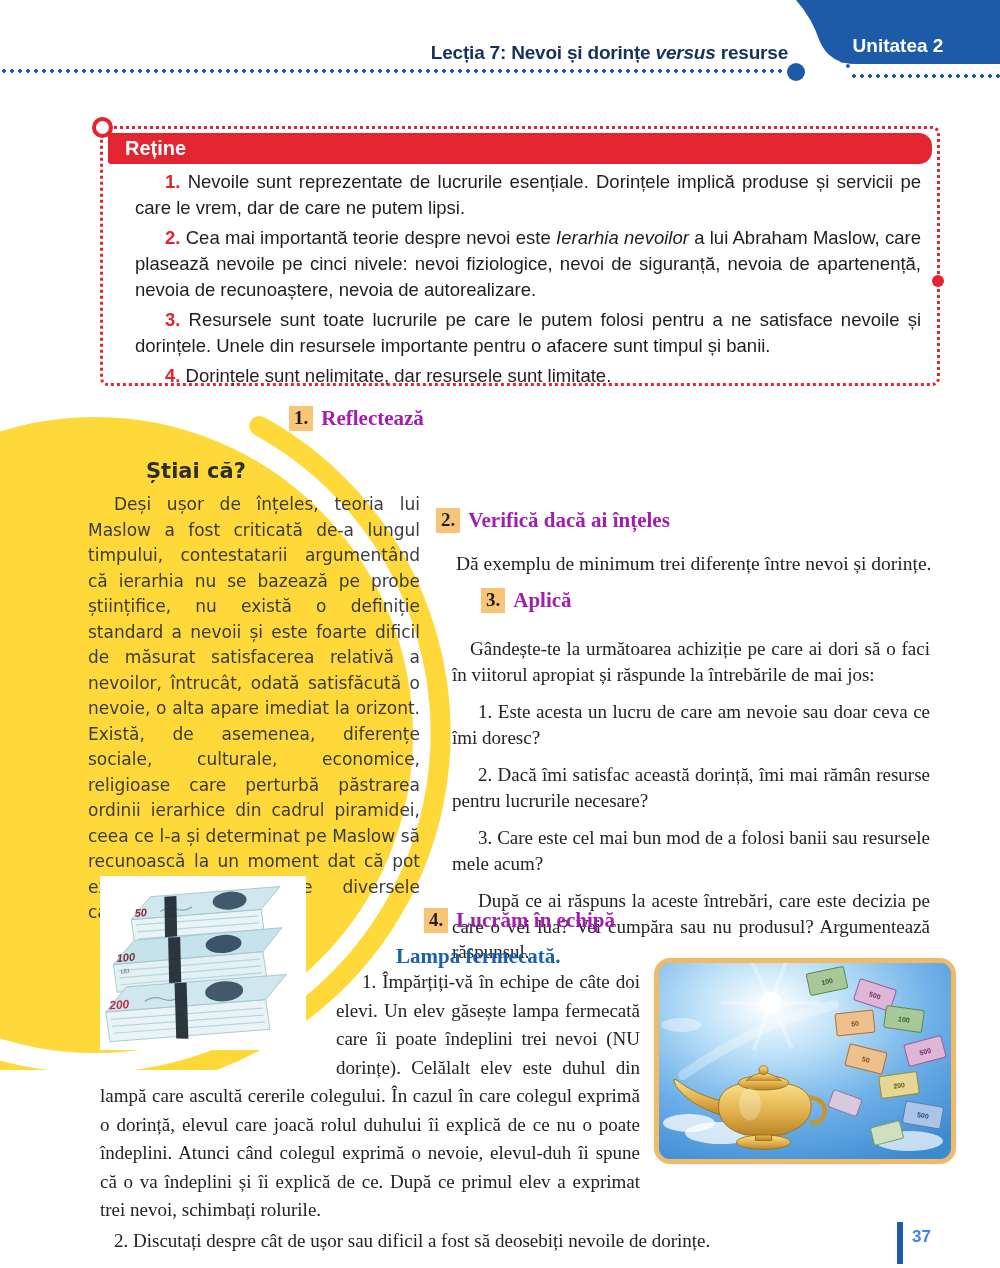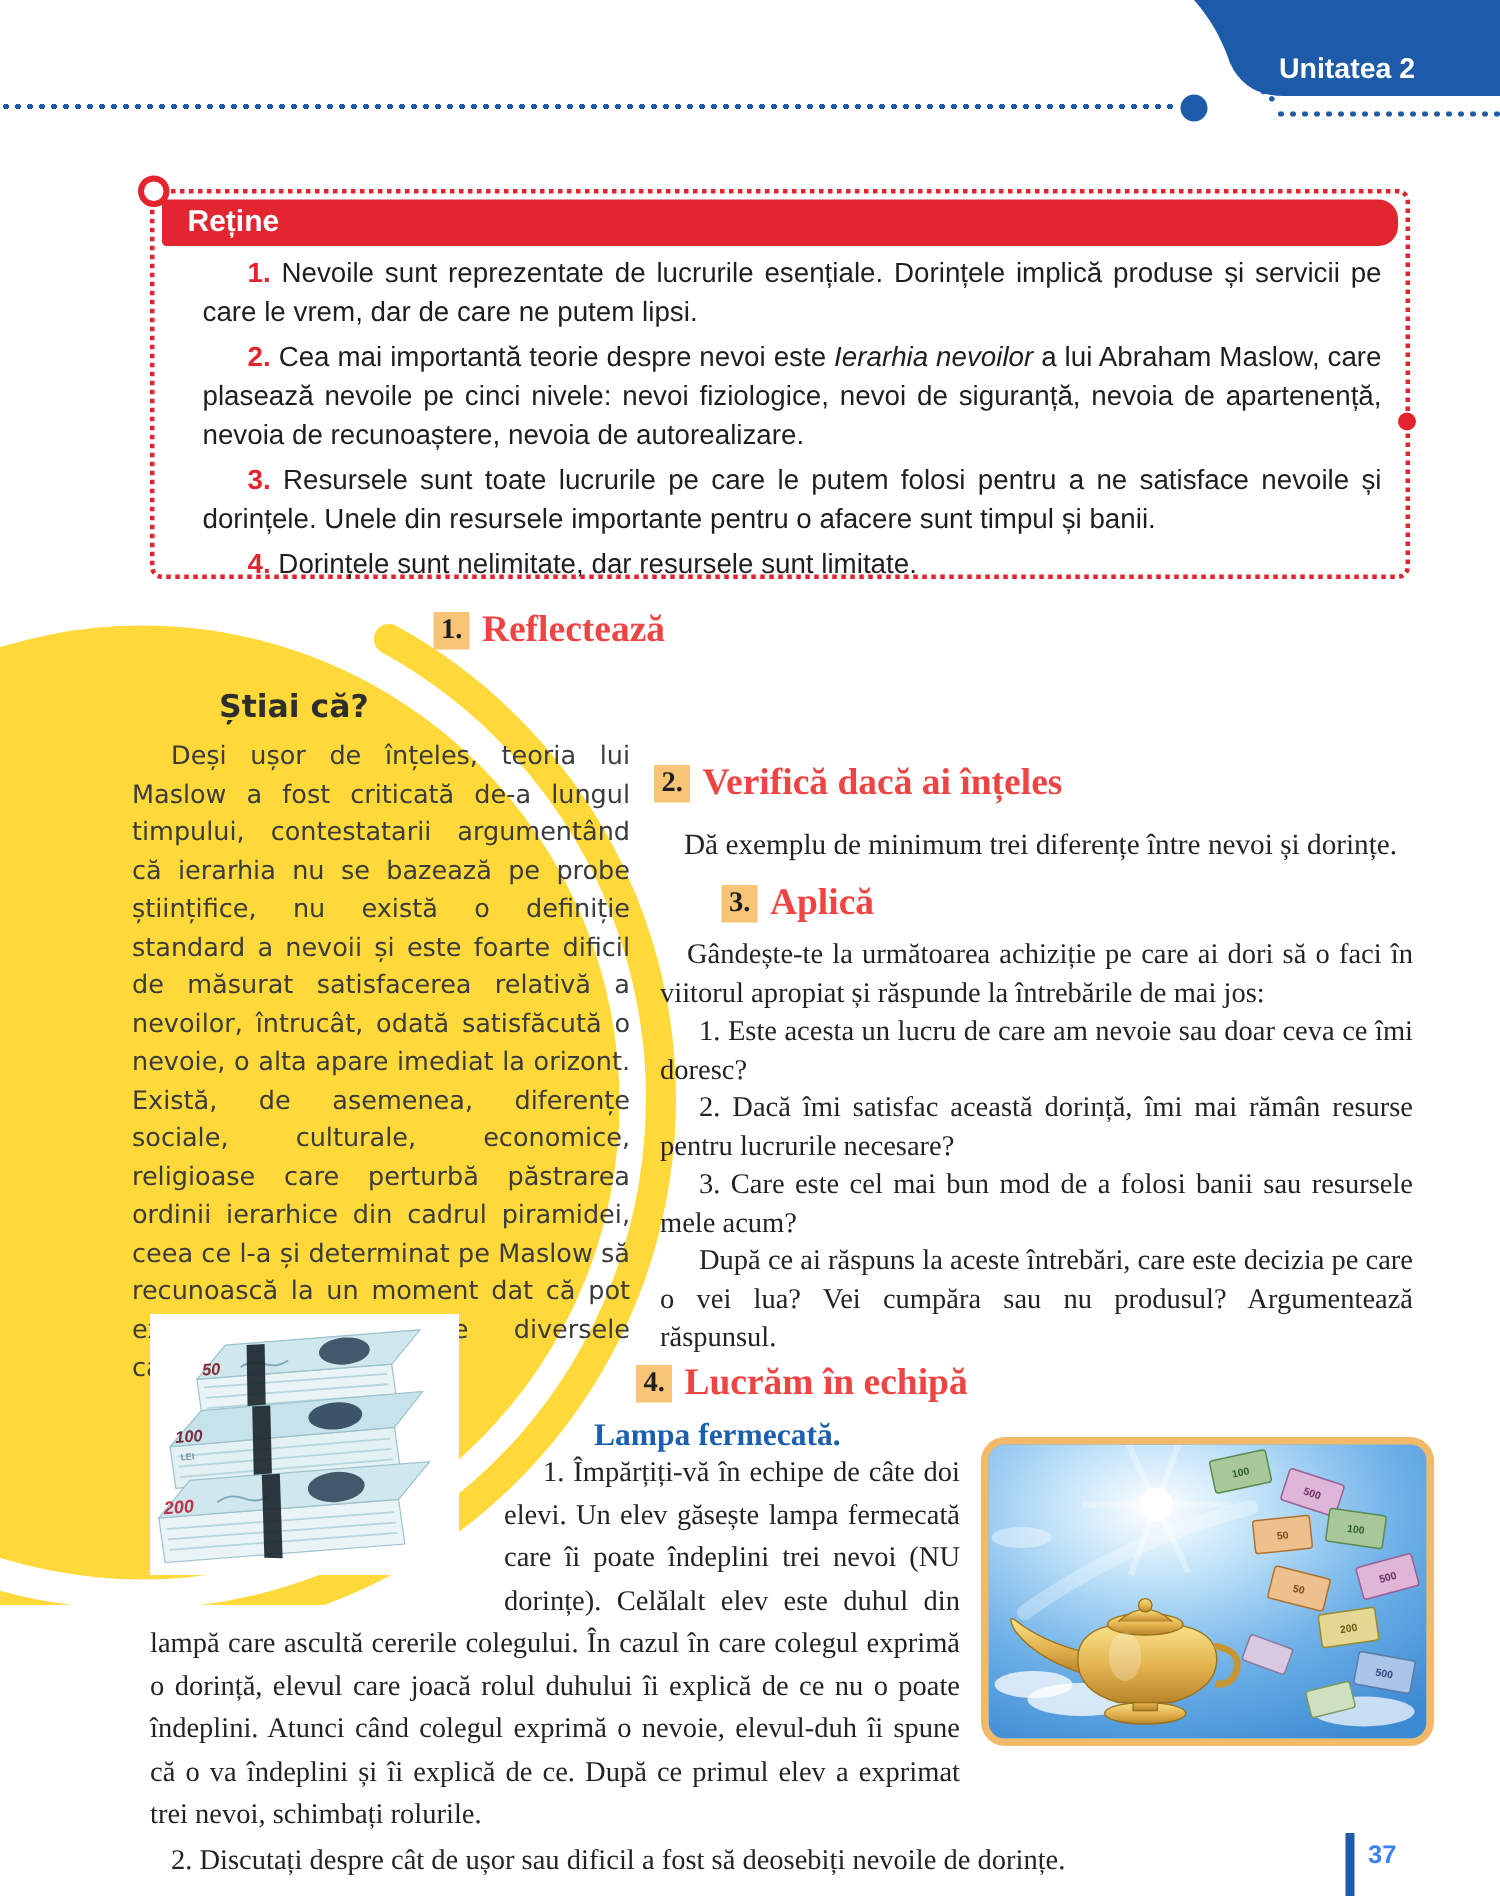--- a/index.html
+++ b/index.html
@@ -34,27 +34,27 @@
   
   .bubble-title{left:146px;top:459px;font-family:"DejaVu Sans", sans-serif;font-weight:bold;
     font-size:21px;color:#2e2e2e;z-index:2;}
   .bubble-text{left:88px;top:492px;width:332px;font-family:"DejaVu Sans", sans-serif;
     font-size:17px;line-height:25.5px;color:#3b3b3b;text-align:justify;text-indent:26px;z-index:2;}
 
   
   .sec-head{display:flex;align-items:center;gap:8px;z-index:3;}
   .num-chip{display:inline-block;background:#f8c577;padding:1px 5px 2px 5px;
     font-family:"Liberation Serif", serif;font-weight:bold;font-size:19px;color:#1f1f1f;}
-  .sec-title{font-family:"Liberation Serif", serif;font-weight:bold;font-size:25px;color:#ef4444;}
+  .sec-title{font-family:"Liberation Serif", serif;font-weight:bold;font-size:21px;color:#a21caf;}
 
   .s1-text{left:352px;top:444px;width:590px;font-size:19.5px;line-height:30px;color:#232323;}
   .s2-text{left:456px;top:549px;width:490px;font-size:19.5px;line-height:30px;color:#232323;}
   .s3-text{left:440px;top:624px;width:502px;font-size:19px;line-height:25.5px;
     color:#232323;text-align:justify;z-index:2;}
-  .s3-text p{margin:0;}
+  .s3-text p{margin:12px;}
   .s3-text p.first{text-indent:18px;}
   .s3-text p.q{text-indent:26px;}
   .subtitle{left:396px;top:944px;font-weight:bold;font-size:21px;color:#1c5fae;z-index:3;}
 
   .s4-flow{left:100px;top:968px;width:840px;font-size:19px;line-height:28.5px;
     color:#232323;text-align:justify;z-index:2;}
   .s4-flow p{margin:0;}
   .s4-flow p.p1{text-indent:26px;}
   .s4-flow p.p2{text-indent:14px;margin-top:2px;}
   .shim-money{float:left;width:236px;height:88px;}
@@ -65,20 +65,21 @@
 
   .footer-bar{left:897px;top:1222px;width:6px;height:42px;background:#1e5cab;}
   .page-num{left:912px;top:1227px;font-family:"Liberation Sans", sans-serif;font-weight:bold;
     font-size:17px;color:#3b82f6;}
 </style>
 </head>
 <body>
 
 <div class="page">
 
+  <div class="abs lesson-title"><span>Lecția 7: Nevoi și dorințe </span><i>versus</i><span> resurse</span></div>
 
   <div class="abs dotline" style="left:0;top:68px;width:786px;"></div>
   <div class="abs bigdot"></div>
   <div class="abs dotline" style="left:850px;top:73px;width:150px;"></div>
 
   <svg class="abs" style="left:780px;top:0;" width="220" height="70" viewBox="0 0 220 70">
     <path d="M 16 0 L 220 0 L 220 64 L 76 64 Q 50 64 40 42 Q 32 18 16 0 Z" fill="#1d5ba9"></path>
     <path d="M 30 2 Q 36 40 68 66" fill="none" stroke="#1d5ba9" stroke-width="3.6" stroke-dasharray="0.1 7.5" stroke-linecap="round"></path>
     <text x="118" y="52" text-anchor="middle" fill="#ffffff" font-family="Liberation Sans, sans-serif" font-weight="bold" font-size="19">Unitatea 2</text>
   </svg>

